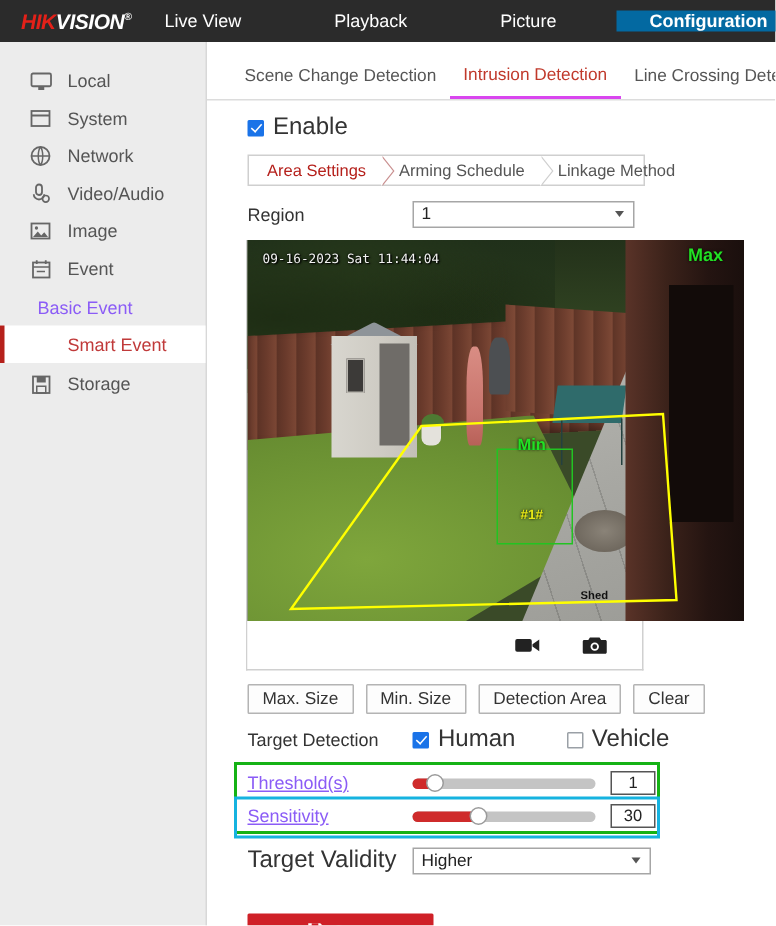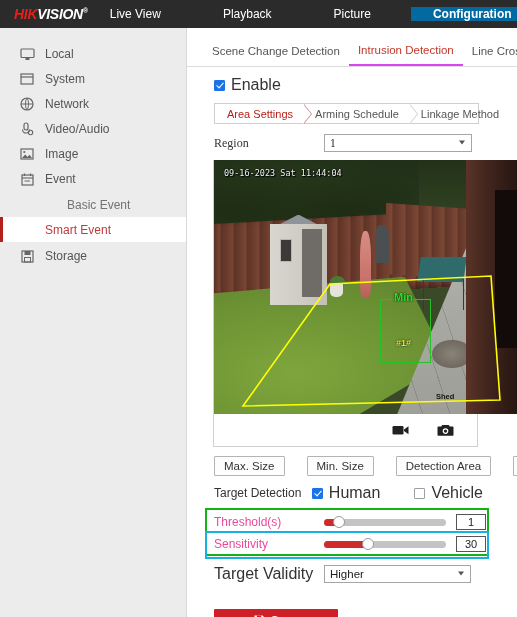--- a/index.html
+++ b/index.html
@@ -72,21 +72,21 @@
   }
 
   
   .body-wrap {
     display: flex;
     height: 589px;
   }
 
   
   .sidebar {
-    width: 187px;
+    width: 138px;
     background: #ececec;
     border-right: 1px solid #d8d8d8;
     box-sizing: border-box;
     padding-top: 14px;
     flex-shrink: 0;
   }
   .side-item {
     height: 24px;
     display: flex;
     align-items: center;
@@ -105,23 +105,23 @@
     display: flex;
     align-items: center;
     justify-content: center;
     flex-shrink: 0;
     color: #666666;
   }
   .side-sub {
     height: 25px;
     display: flex;
     align-items: center;
-    padding-left: 67px;
-    box-sizing: border-box;
-    color: #737373;
+    padding-left: 25px;
+    box-sizing: border-box;
+    color: #8b5cf6;
     font-size: 12px;
     cursor: pointer;
   }
   .side-sub.active {
     background: #ffffff;
     color: #c03a3a;
     border-left: 3px solid #b5201b;
     padding-left: 42px;
   }
 
@@ -244,21 +244,20 @@
     border-left: 8px solid #cfcfcf;
     z-index: 1;
   }
   .crumb.active .arrow-b { border-left-color: #c98f8f; }
 
   
   .row-region {
     display: flex;
     align-items: center;
     margin-bottom: 8px;
-    font-family: Liberation Serif, serif;
   }
   .row-region .name {
     width: 110px;
     font-size: 12px;
     color: #333333;
   }
   .sel {
     width: 148px;
     height: 18px;
     border: 1px solid #a6a6a6;
@@ -276,21 +275,21 @@
     position: absolute;
     right: 6px;
     top: 50%;
     transform: translateY(-60%);
     width: 0;
     height: 0;
     border-left: 3.5px solid transparent;
     border-right: 3.5px solid transparent;
     border-top: 4.5px solid #555555;
   }
-  .sel-wide { width: 147px; }
+  .sel-wide { width: 159px; }
 
   
   .video-box {
     width: 265px;
     margin-left: -1px;
     border: 1px solid #d0d0d0;
     border-top: none;
     box-sizing: border-box;
     background: #ffffff;
   }
@@ -411,21 +410,21 @@
     left: 10px; top: 8px;
     color: #f2f2f2;
     font-family: "DejaVu Sans Mono", monospace;
     font-size: 8.5px;
     letter-spacing: 0px;
     text-shadow: 0 0 2px #000, 1px 1px 1px #000;
     white-space: nowrap;
   }
   .vid-max {
     position: absolute;
-    right: 4px; top: 3px;
+    right: 14px; top: 3px;
     color: #22e024;
     font-size: 12px;
     font-weight: bold;
     text-shadow: 0 0 2px #000;
     white-space: nowrap;
   }
   .poly {
     position: absolute; left: 0; top: 0;
     width: 100%; height: 100%;
     pointer-events: none;
@@ -474,21 +473,21 @@
   .tb-ico {
     width: 19px; height: 17px;
     display: flex; align-items: center; justify-content: center;
     cursor: pointer;
     color: #222222;
   }
 
   
   .btn-row {
     display: flex;
-    gap: 22px;
+    gap: 8px;
     margin-top: 9px;
     margin-bottom: 8px;
   }
   .btn {
     height: 20px;
     border: 1px solid #b4b4b4;
     background: #fdfdfd;
     font-size: 11.5px;
     color: #333333;
     padding: 0 9px;
@@ -517,21 +516,22 @@
     width: 274px;
   }
   .row-slider {
     display: flex;
     align-items: center;
     height: 22px;
   }
   .row-slider .name {
     width: 110px;
     font-size: 12px;
-    color: #ec4899;
+    color: #8b5cf6;
+    text-decoration: underline;
   }
   .track {
     width: 122px;
     height: 7px;
     background: #c4c4c4;
     border-radius: 4px;
     position: relative;
     cursor: pointer;
     margin-right: 10px;
   }

